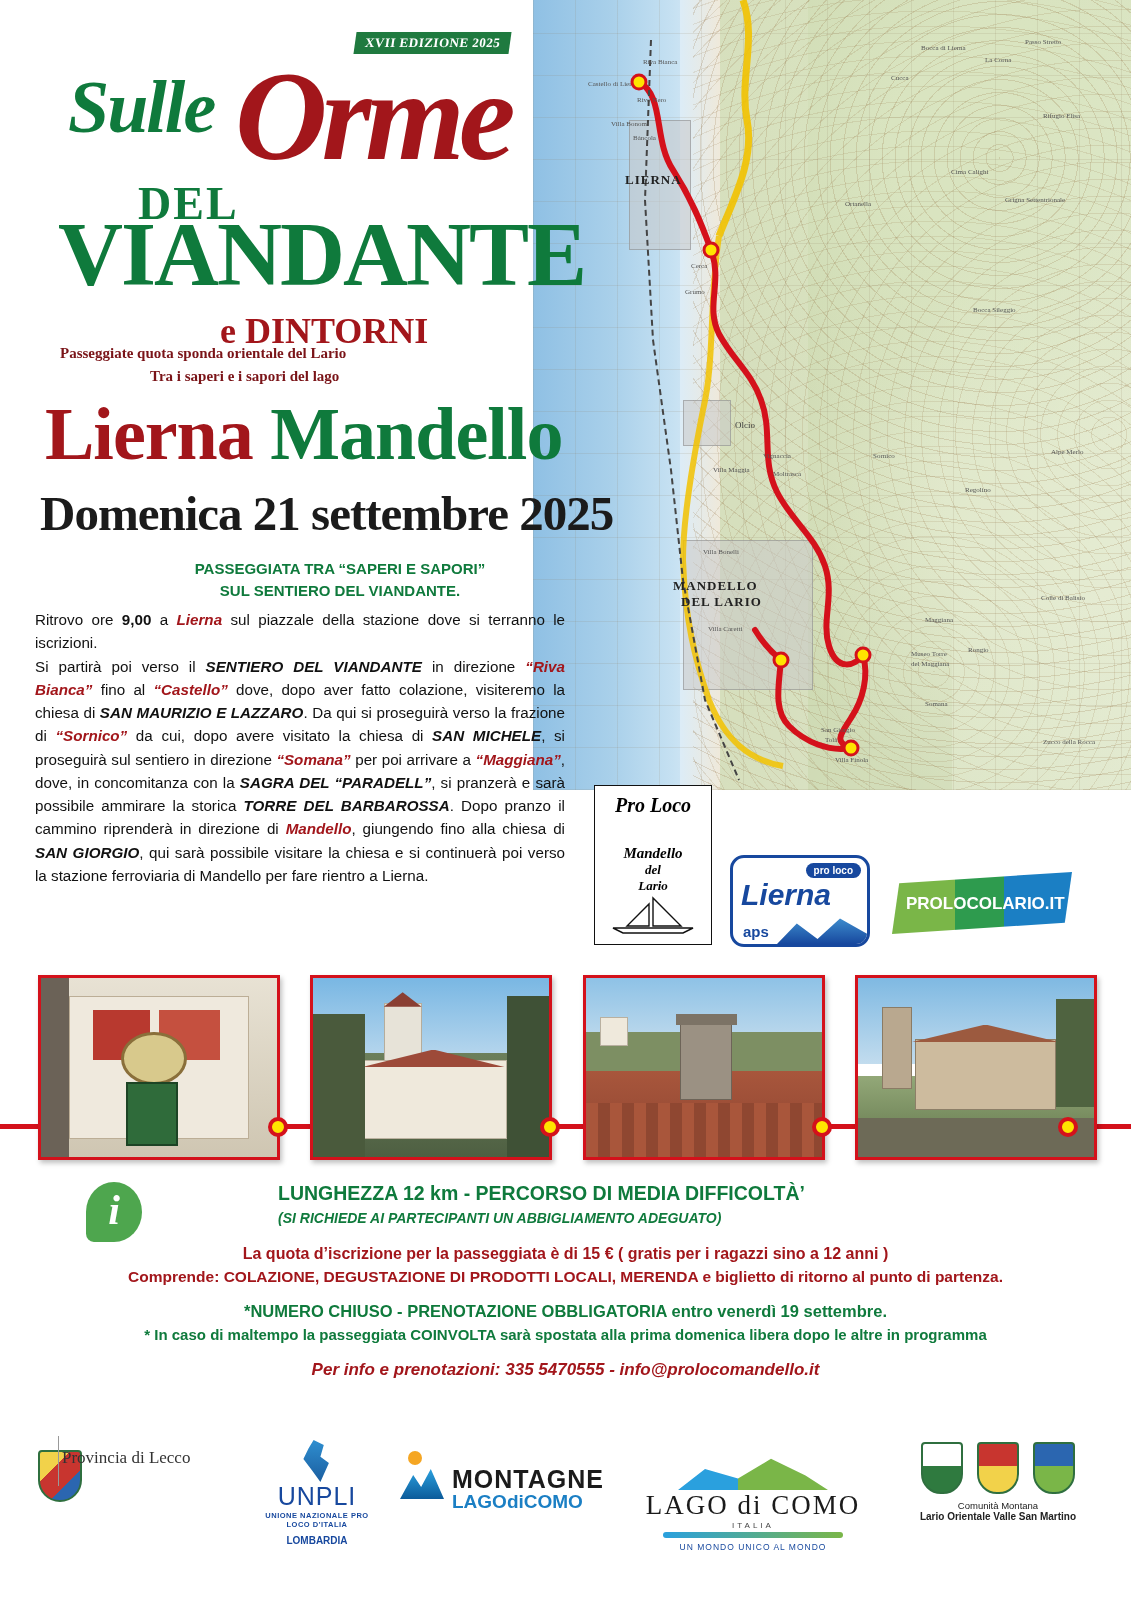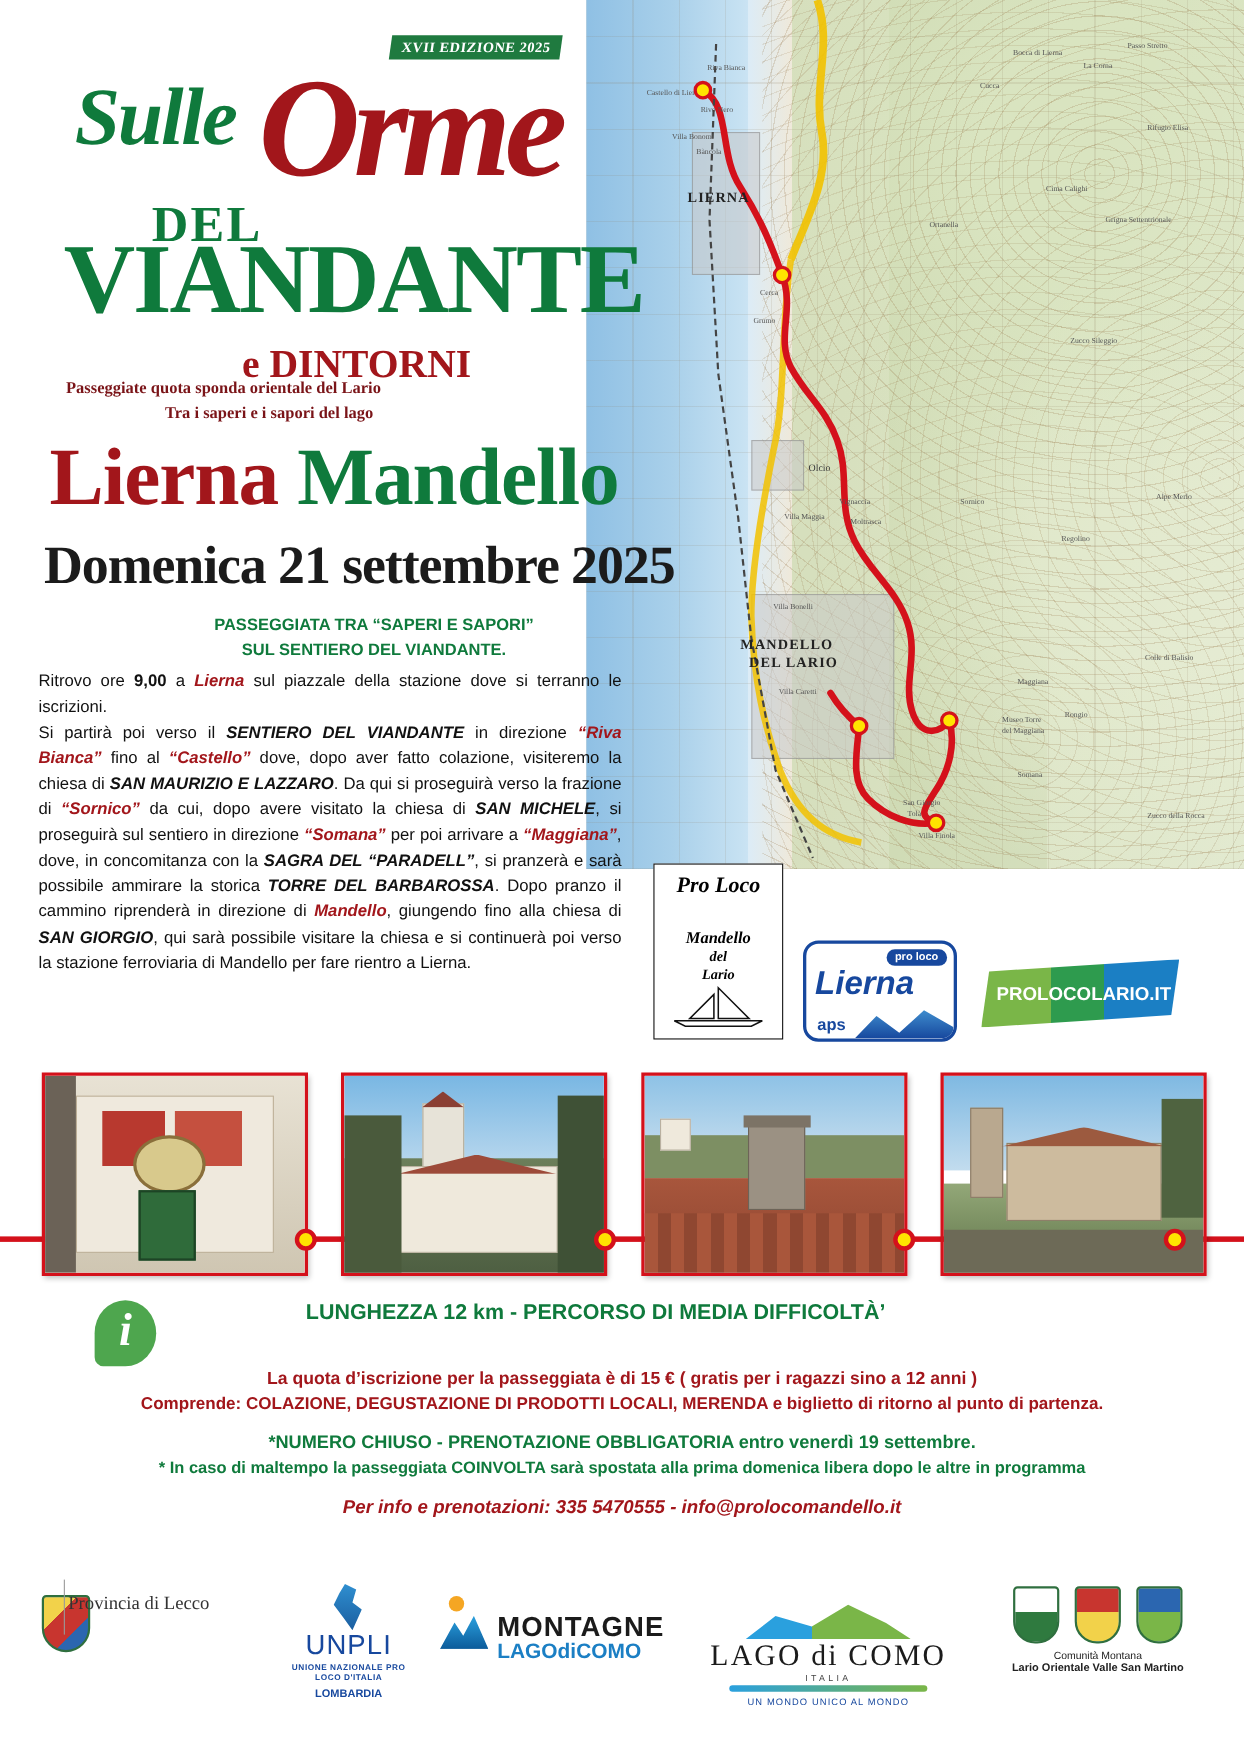--- a/index.html
+++ b/index.html
@@ -334,21 +334,21 @@
         <div class="map-label sm" style="left: 135px; top: 625px;">Villa Caretti</div>
         <div class="map-label sm" style="left: 248px; top: 726px;">San Giorgio</div>
         <div class="map-label sm" style="left: 252px; top: 736px;">Tolà</div>
         <div class="map-label sm" style="left: 262px; top: 756px;">Villa Finola</div>
         <div class="map-label sm" style="left: 338px; top: 650px;">Museo Torre</div>
         <div class="map-label sm" style="left: 338px; top: 660px;">del Maggiana</div>
         <div class="map-label sm" style="left: 352px; top: 700px;">Somana</div>
         <div class="map-label sm" style="left: 352px; top: 616px;">Maggiana</div>
         <div class="map-label sm" style="left: 300px; top: 452px;">Sornico</div>
         <div class="map-label sm" style="left: 395px; top: 646px;">Rongio</div>
-        <div class="map-label sm" style="left: 400px; top: 306px;">Zucco Sileggio</div>
+        <div class="map-label sm" style="left: 400px; top: 306px;">Bocca Sileggio</div>
         <div class="map-label sm" style="left: 470px; top: 738px;">Zucco della Rocca</div>
         <div class="map-label sm" style="left: 378px; top: 168px;">Cima Calighi</div>
         <div class="map-label sm" style="left: 432px; top: 196px;">Grigna Settentrionale</div>
         <div class="map-label sm" style="left: 470px; top: 112px;">Rifugio Elisa</div>
         <div class="map-label sm" style="left: 348px; top: 44px;">Bocca di Lierna</div>
         <div class="map-label sm" style="left: 452px; top: 38px;">Passo Stretto</div>
         <div class="map-label sm" style="left: 412px; top: 56px;">La Corna</div>
         <div class="map-label sm" style="left: 468px; top: 594px;">Colle di Balisio</div>
         <div class="map-label sm" style="left: 478px; top: 448px;">Alpe Merlo</div>
         <div class="map-label sm" style="left: 392px; top: 486px;">Regolino</div>
@@ -457,20 +457,21 @@
     <div style="position:absolute;right:0;top:12%;width:16%;height:60%;background:#4f6340"></div>
   </div>
 
   <div class="dot" style="left:268px"></div>
   <div class="dot" style="left:540px"></div>
   <div class="dot" style="left:812px"></div>
   <div class="dot" style="left:1058px"></div>
 
   <div class="info-icon"></div>
   <div class="len">LUNGHEZZA 12 km - PERCORSO DI MEDIA DIFFICOLTÀ’</div>
+  <div class="len-sub">(SI RICHIEDE AI PARTECIPANTI UN ABBIGLIAMENTO ADEGUATO)</div>
 
   <div class="centerline fee">La quota d’iscrizione per la passeggiata è di 15 € ( gratis per i ragazzi sino a 12 anni )</div>
   <div class="centerline incl">Comprende: COLAZIONE, DEGUSTAZIONE DI PRODOTTI LOCALI, MERENDA e biglietto di ritorno al punto di partenza.</div>
   <div class="centerline closed">*NUMERO CHIUSO - PRENOTAZIONE OBBLIGATORIA entro venerdì 19 settembre.</div>
   <div class="centerline weather">* In caso di maltempo la passeggiata COINVOLTA sarà spostata alla prima domenica libera dopo le altre in programma</div>
   <div class="centerline contact">Per info e prenotazioni:  335 5470555 - info@prolocomandello.it</div>
 
   <div class="footer">
     <div class="prov">
       <div class="shield"></div>

